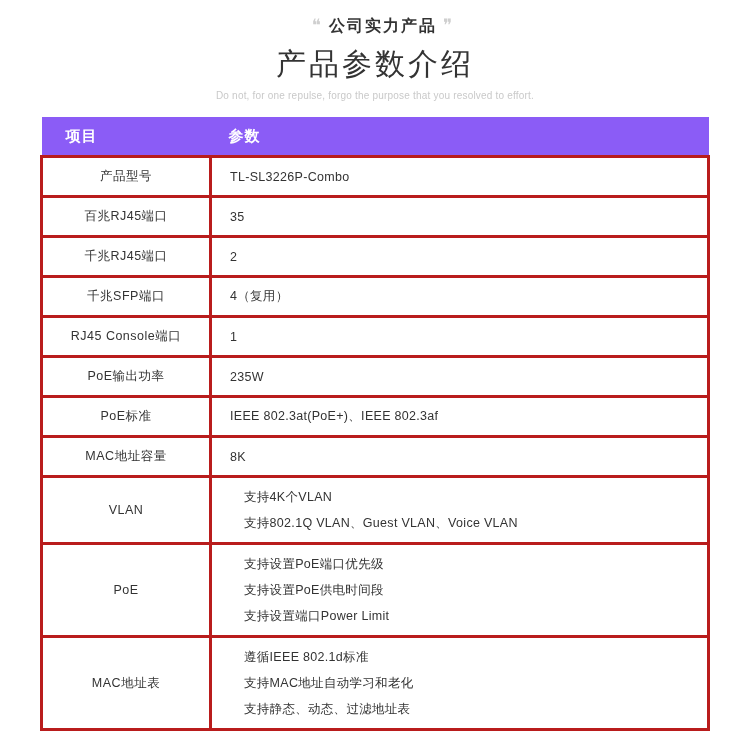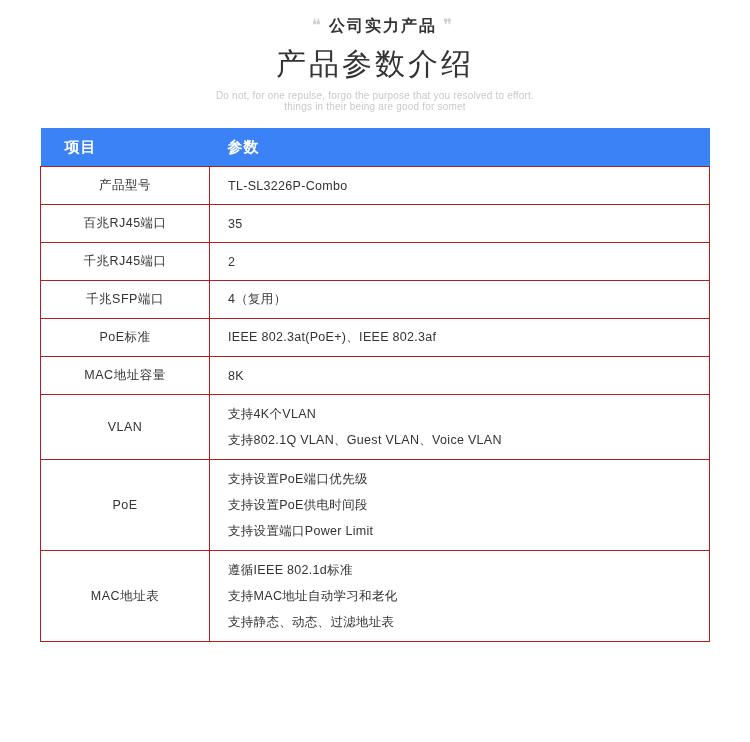--- a/index.html
+++ b/index.html
@@ -58,73 +58,73 @@
   .table-wrap {
     margin: 16px 40px 0 40px;
     width: 670px;
   }
   table.spec {
     border-collapse: collapse;
     width: 670px;
     table-layout: fixed;
   }
   table.spec thead th {
-    background: #3b82f6;
+    background: #8b5cf6;
     color: #ffffff;
     font-size: 15px;
     font-weight: bold;
     text-align: left;
     height: 38px;
     padding: 0 0 0 18px;
     border: none;
     letter-spacing: 1px;
   }
   table.spec thead th.col-item {
     width: 145px;
     padding-left: 24px;
   }
   table.spec tbody td {
-    border: 1px solid #b91c1c;
+    border: 3px solid #b91c1c;
     font-size: 12.5px;
     color: #333333;
     vertical-align: middle;
   }
   table.spec tbody td.k {
     width: 145px;
     text-align: center;
     letter-spacing: 0.5px;
     padding: 6px 4px;
   }
   table.spec tbody td.v {
     padding: 6px 4px 6px 18px;
     letter-spacing: 0.3px;
   }
   table.spec tbody tr.single td {
     height: 25px;
   }
   .v-lines div {
     line-height: 26px;
+    margin-left: 14px;
   }
   .cell-line {
     white-space: nowrap;
   }
 </style>
 </head>
 <body>
 
 <div class="page">
 
   <div class="header">
     <div class="eyebrow">
       <span class="quote">❝</span><span>公司实力产品</span><span class="quote">❞</span>
     </div>
     <div class="main-title">产品参数介绍</div>
     <div class="subtitle">
       <div>Do not, for one repulse, forgo the purpose that you resolved to effort.</div>
-      <div>things in their being are good for somet</div>
     </div>
   </div>
 
   <div class="table-wrap">
     <table class="spec">
       <thead>
         <tr>
           <th class="col-item">项目</th>
           <th>参数</th>
         </tr>
@@ -138,20 +138,28 @@
           <td class="k">百兆RJ45端口</td>
           <td class="v">35</td>
         </tr>
         <tr class="single">
           <td class="k">千兆RJ45端口</td>
           <td class="v">2</td>
         </tr>
         <tr class="single">
           <td class="k">千兆SFP端口</td>
           <td class="v">4（复用）</td>
+        </tr>
+        <tr class="single">
+          <td class="k">RJ45 Console端口</td>
+          <td class="v">1</td>
+        </tr>
+        <tr class="single">
+          <td class="k">PoE输出功率</td>
+          <td class="v">235W</td>
         </tr>
         <tr class="single">
           <td class="k">PoE标准</td>
           <td class="v">IEEE 802.3at(PoE+)、IEEE 802.3af</td>
         </tr>
         <tr class="single">
           <td class="k">MAC地址容量</td>
           <td class="v">8K</td>
         </tr>
         <tr>

